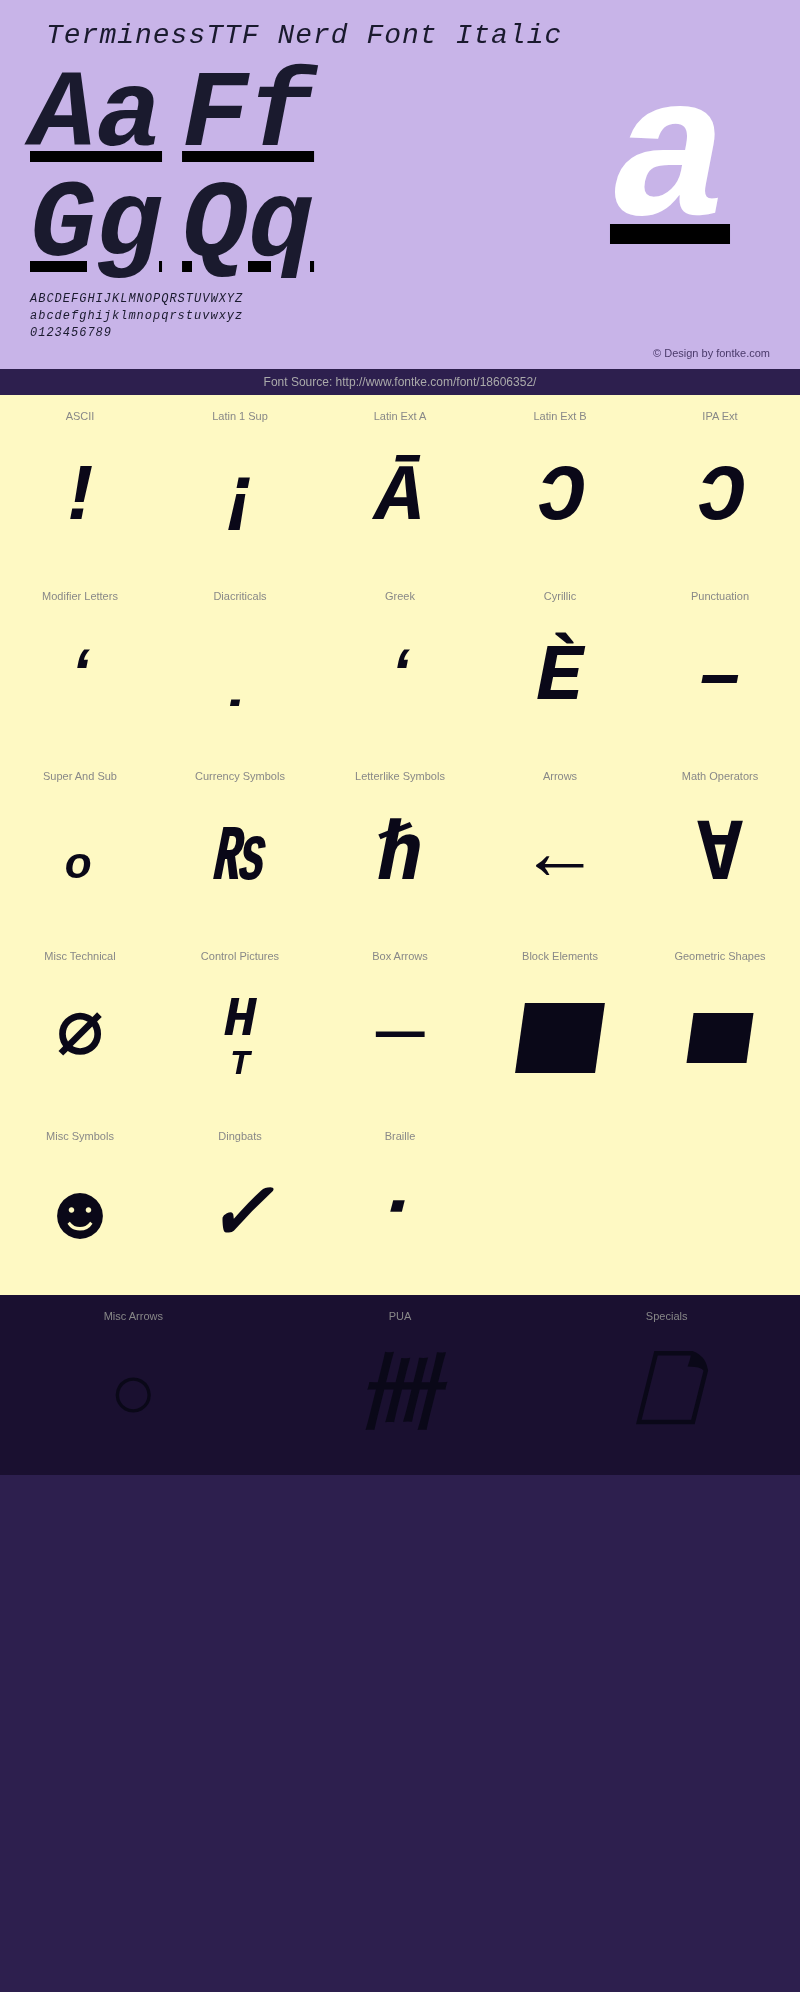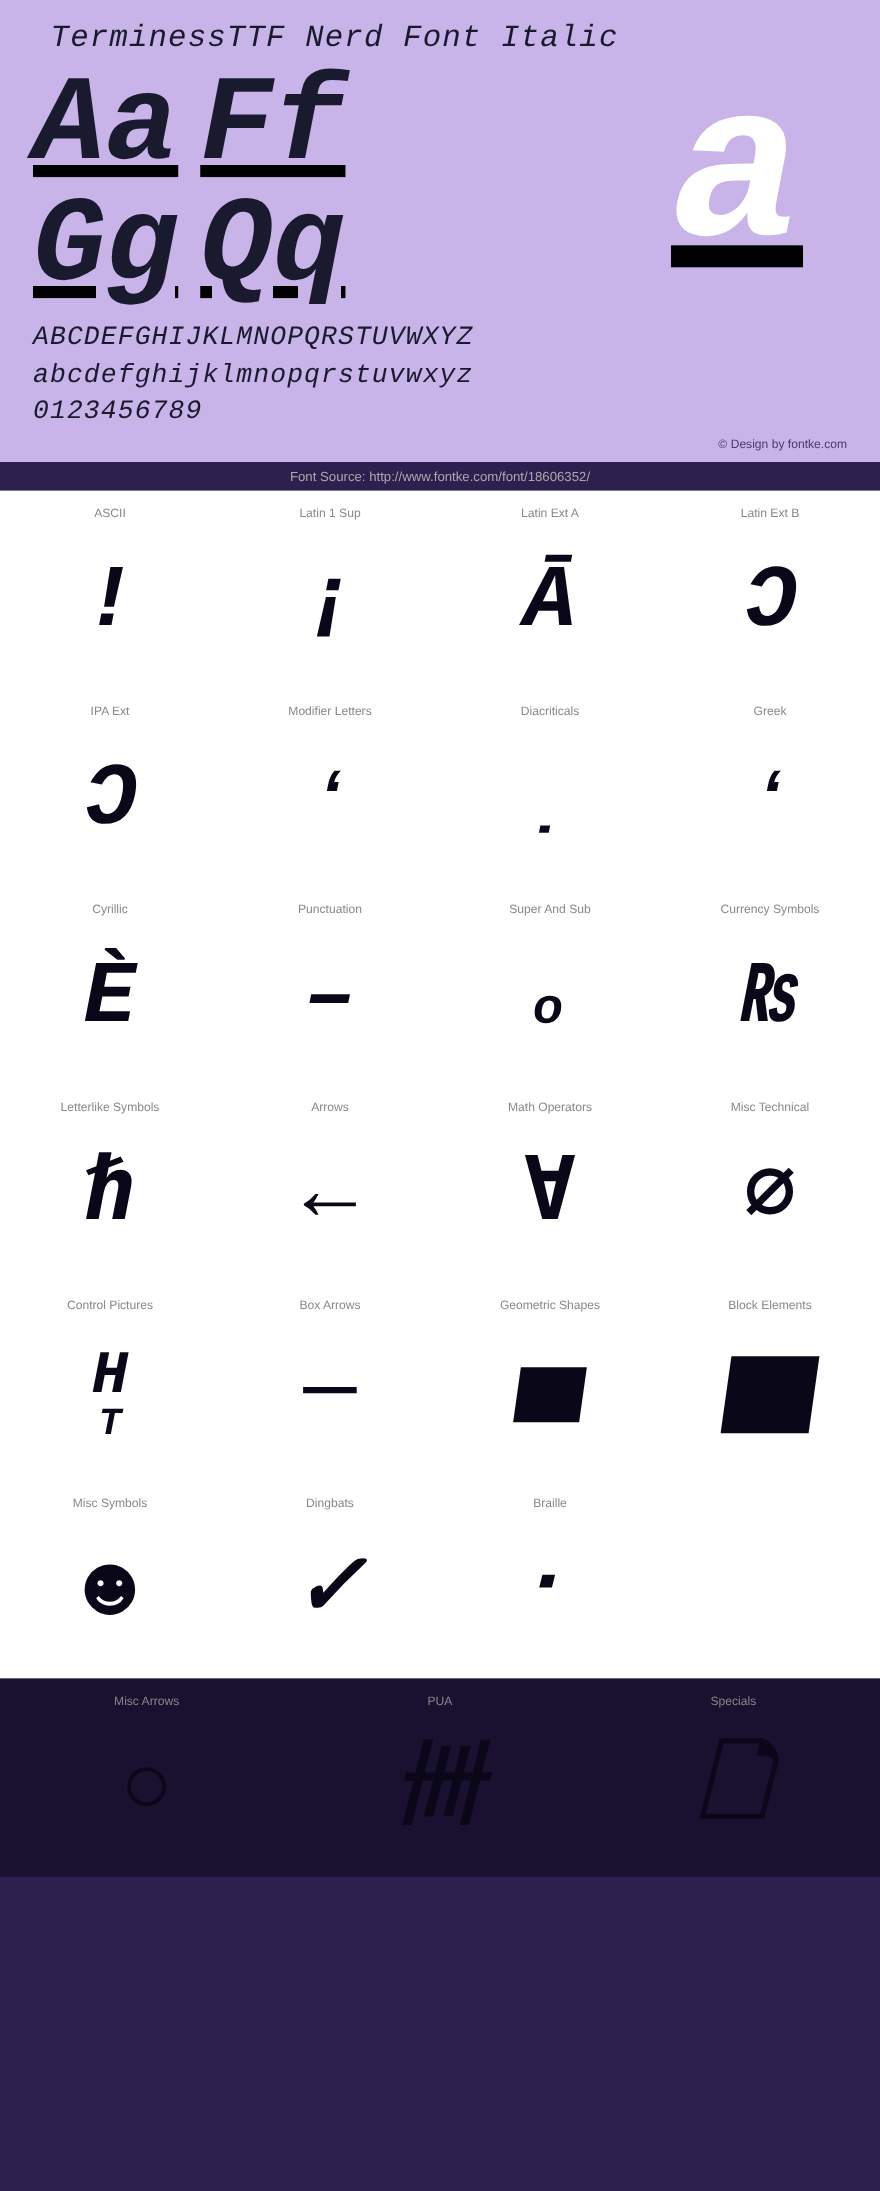--- a/index.html
+++ b/index.html
@@ -66,21 +66,21 @@
       font-family: 'Courier New', monospace;
       font-weight: bold;
       line-height: 1;
     }
 
     .alphabet-section {
       margin-top: 10px;
     }
 
     .alphabet-line {
-      font-size: 24px;
+      font-size: 12px;
       color: #1a1a2e;
       font-style: italic;
       font-family: 'Courier New', monospace;
       letter-spacing: 1px;
       line-height: 1.4;
     }
 
     .copyright-line {
       text-align: right;
       font-size: 11px;
@@ -100,22 +100,22 @@
       text-align: center;
       padding: 6px;
       font-size: 12px;
       color: #aaa;
       font-family: Arial, sans-serif;
     }
 
     
     .char-grid {
       display: grid;
-      grid-template-columns: repeat(4, 1fr);
-      background: #ffffff;
+      grid-template-columns: repeat(5, 1fr);
+      background: #fef9c3;
     }
 
     .char-cell {
       padding: 15px 10px 10px 10px;
       display: flex;
       flex-direction: column;
       align-items: center;
       min-height: 180px;
       border: none;
     }
@@ -281,32 +281,32 @@
     </div>
     <div class="char-cell">
       <div class="char-cell-label">Control Pictures</div>
       <div class="char-display small" style="font-size:55px; flex-direction:column; line-height:1.0;">H<span style="font-size:35px;">T</span></div>
     </div>
     <div class="char-cell">
       <div class="char-cell-label">Box Arrows</div>
       <div class="char-display">─</div>
     </div>
     <div class="char-cell">
+      <div class="char-cell-label">Block Elements</div>
+      <div class="char-display">
+        <div class="filled-black"></div>
+      </div>
+    </div>
+
+    <div class="char-cell">
       <div class="char-cell-label">Geometric Shapes</div>
       <div class="char-display">
         <div class="filled-black-small"></div>
       </div>
     </div>
-
-    <div class="char-cell">
-      <div class="char-cell-label">Block Elements</div>
-      <div class="char-display">
-        <div class="filled-black"></div>
-      </div>
-    </div>
     <div class="char-cell">
       <div class="char-cell-label">Misc Symbols</div>
       <div class="char-display">☻</div>
     </div>
     <div class="char-cell">
       <div class="char-cell-label">Dingbats</div>
       <div class="char-display">✓</div>
     </div>
     <div class="char-cell">
       <div class="char-cell-label">Braille</div>

